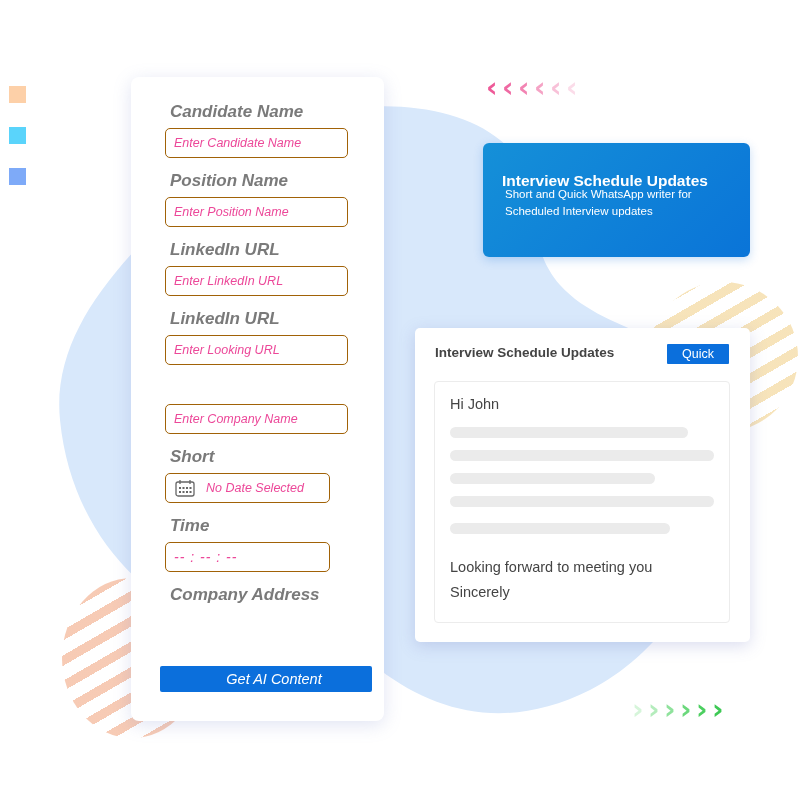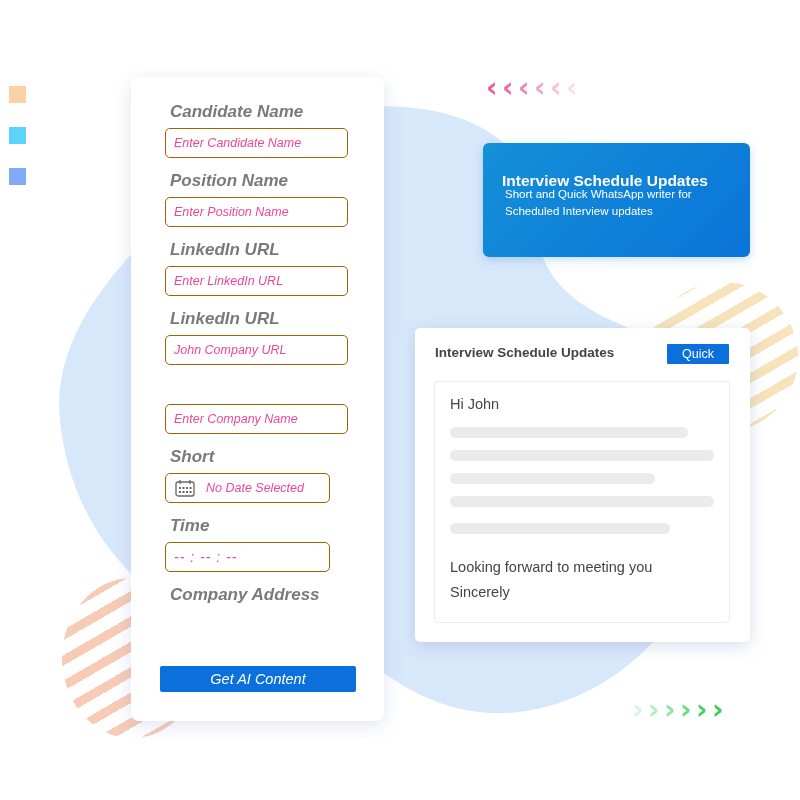--- a/index.html
+++ b/index.html
@@ -13,21 +13,21 @@
   .stripes.yellow { left:648px; top:282px; width:150px; height:150px;
     background:repeating-linear-gradient(-30deg, rgba(240,205,130,0.55) 0 9px, transparent 9px 22px); }
   .chev { position:absolute; top:0; font-size:28px; font-weight:bold; line-height:1; font-family:"DejaVu Sans", sans-serif; }
   .form-card { position:absolute; left:131px; top:77px; width:253px; height:644px; background:#fff; border-radius:8px;
     box-shadow:0 4px 18px rgba(120,130,200,0.22);font-style:italic; }
   .field-label { position:absolute; left:39px; font-size:17px; font-weight:bold; color:#7a7a7a; }
   .field-input { position:absolute; left:34px; width:183px; height:30px; border:1px solid #a16207; border-radius:5px; box-sizing:border-box;
     font-size:12.5px; color:#ec4899; padding-left:8px; display:flex; align-items:center; background:#fff; }
   .field-input.short { width:165px; }
   .get-btn { position:absolute; left:29px; top:589px; width:196px; height:26px; background:#0b6fdc; color:#fff; font-size:14.5px;
-    display:flex; align-items:center; justify-content:center; border-radius:2px; }
+    display:flex; align-items:center; justify-content:center; border-radius:2px;padding-left:16px; }
   .promo { position:absolute; left:483px; top:143px; width:267px; height:114px; border-radius:6px;
     background:linear-gradient(135deg,#1590d8 0%,#0a74d8 100%); box-shadow:0 3px 10px rgba(30,120,220,0.25); }
   .promo-title { position:absolute; left:19px; top:29px; font-size:15.5px; font-weight:bold; color:#fff; }
   .promo-sub { position:absolute; left:22px; top:43px; font-size:11.5px; color:#fff; line-height:17px; width:240px; }
   .out-card { position:absolute; left:415px; top:328px; width:335px; height:314px; background:#fff; border-radius:5px;
     box-shadow:0 4px 16px rgba(110,120,190,0.25); }
   .out-title { position:absolute; left:20px; top:17px; font-size:13.5px; font-weight:bold; color:#444; }
   .copy-btn { position:absolute; left:252px; top:16px; width:62px; height:20px; background:#0b6fdc; color:#fff; font-size:12.5px;
     display:flex; align-items:center; justify-content:center; border-radius:1px; }
   .msg-box { position:absolute; left:19px; top:53px; width:296px; height:242px; border:1px solid #ececec; border-radius:4px; box-sizing:border-box; }
@@ -69,21 +69,21 @@
   <div class="field-label" style="top:25px">Candidate Name</div>
   <div class="field-input" style="top:51px">Enter Candidate Name</div>
 
   <div class="field-label" style="top:94px">Position Name</div>
   <div class="field-input" style="top:120px">Enter Position Name</div>
 
   <div class="field-label" style="top:163px">LinkedIn URL</div>
   <div class="field-input" style="top:189px">Enter LinkedIn URL</div>
 
   <div class="field-label" style="top:232px">LinkedIn URL</div>
-  <div class="field-input" style="top:258px">John Company URL</div>
+  <div class="field-input" style="top:258px">Enter Looking URL</div>
 
   <div class="field-input" style="top:327px">Enter Company Name</div>
 
   <div class="field-label" style="top:370px">Short</div>
   <div class="field-input short" style="top:396px;padding-left:9px">
     <svg width="20" height="18" viewBox="0 0 20 18" style="margin-right:11px">
       <rect x="1" y="3" width="18" height="14" rx="2" fill="none" stroke="#666" stroke-width="1.3"></rect>
       <line x1="5" y1="1" x2="5" y2="5" stroke="#666" stroke-width="1.3"></line>
       <line x1="15" y1="1" x2="15" y2="5" stroke="#666" stroke-width="1.3"></line>
       <g fill="#666">

